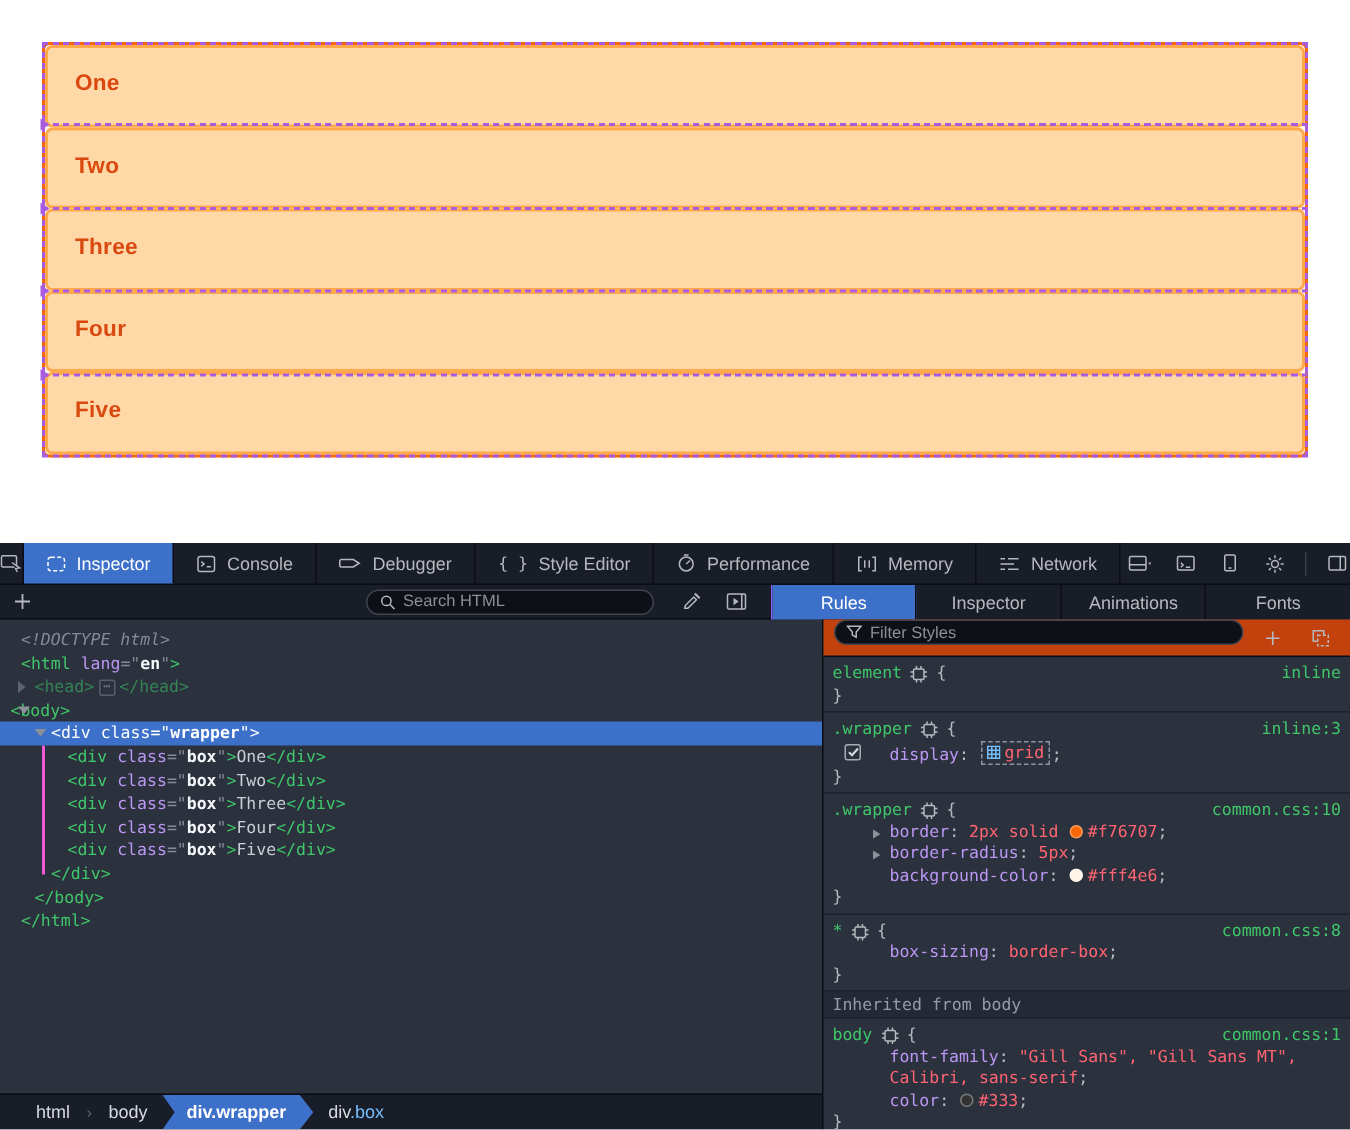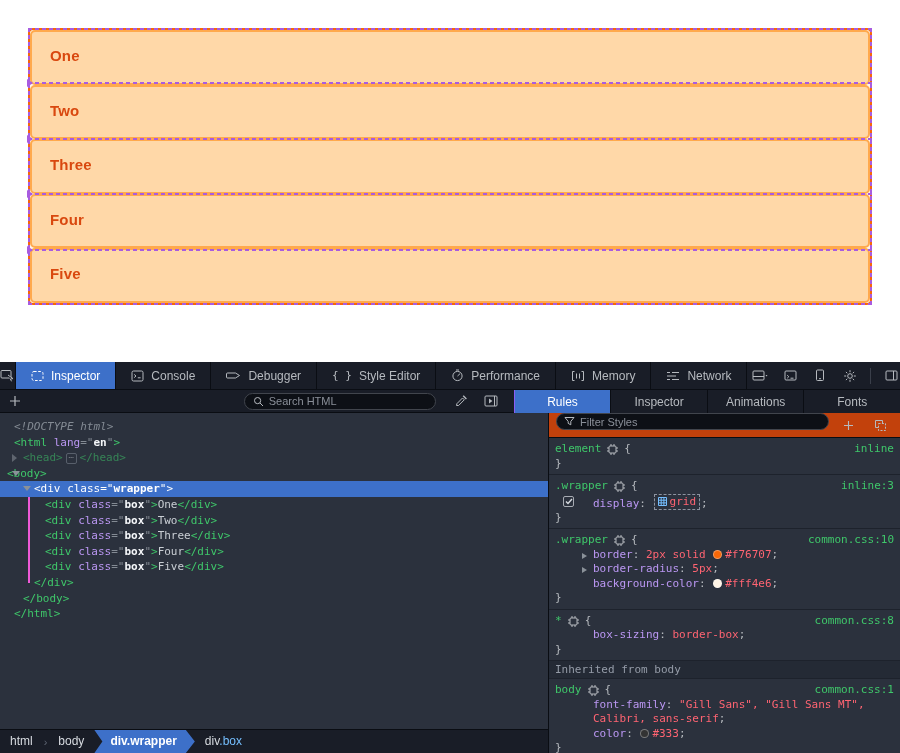--- a/index.html
+++ b/index.html
@@ -87,21 +87,21 @@
              border-top:5px solid #8a9199; }
   .arrow.r { border-top:4px solid transparent; border-bottom:4px solid transparent;
              border-left:5px solid #8a9199; margin-top:-1px; }
   .ellbox { display:inline-block; border:1px solid #7e8591; border-radius:2px;
             color:#b6babf; font-size:8px; line-height:7px; padding:0 2px 2px; margin:0 3px;
             vertical-align:1px; }
   .guide { position:absolute; width:2px; background:#ef59d7; left:28px; }
 
   
   .crumbs { height:24px; flex:none; background:#191d27; border-top:1px solid #0a0d13;
-            display:flex; align-items:center; font-size:12px; }
+            display:flex; align-items:center; padding-left:14px; font-size:12px; }
   .crumb { padding:0 10px; color:#d7dbe0; cursor:pointer; line-height:23px; }
   .crumb.active { background:#3d70c9; color:#fff;
        clip-path:polygon(0 0, calc(100% - 9px) 0, 100% 50%, calc(100% - 9px) 100%, 0 100%, 8px 50%);
        padding:0 18px 0 16px; font-weight:bold; }
   .crumb .sub { color:#75bfff; }
   .chev { color:#5f6673; font-size:11px; padding:0 1px; }
 
   
   .filterrow { height:25px; flex:none; display:flex; gap:6px;
                padding:0 7px; border-bottom:1px solid #0a0d13; background:#c2410c; }

